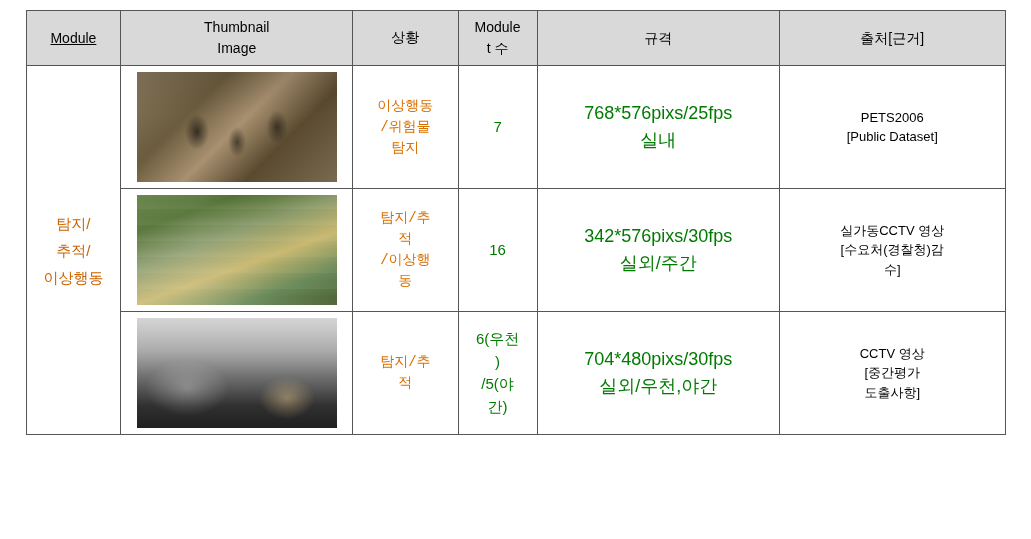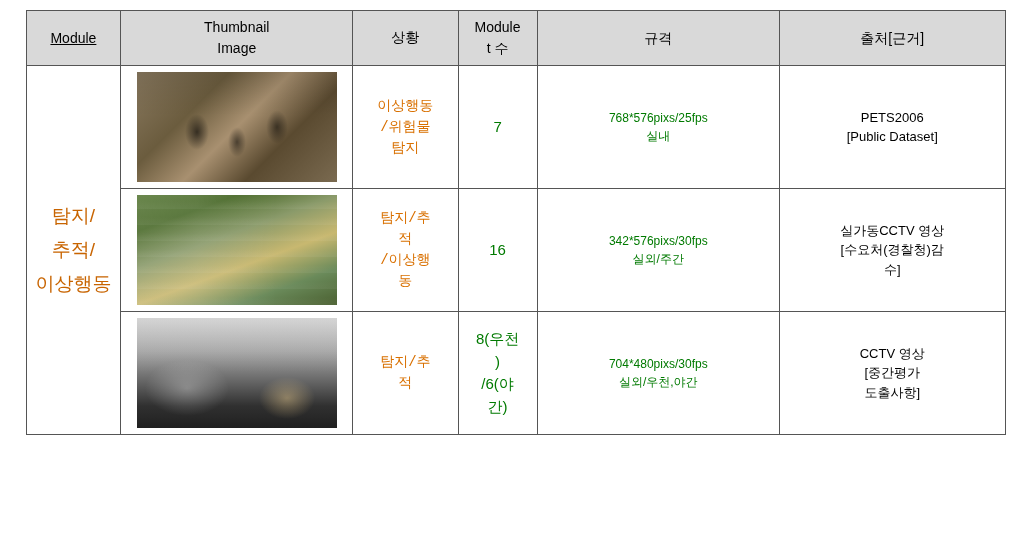--- a/index.html
+++ b/index.html
@@ -30,24 +30,24 @@
       font-size: 14px;
     }
     .col-module { width: 90px; text-decoration: underline; }
     .col-thumbnail { width: 220px; }
     .col-status { width: 100px; font-family: Liberation Mono, monospace; }
     .col-dataset { width: 75px; }
     .col-spec { width: 230px; margin-left: 40px; }
     .col-source { width: 214px; margin-top: 20px; }
 
     .orange { color: #d97000; font-size: 14px; }
-    .green { color: #007a00; font-size: 12px; }
+    .green { color: #007a00; font-size: 18px; }
 
     .module-cell {
-      font-size: 19px;
+      font-size: 15px;
       color: #c86400;
       line-height: 1.8;
       text-align: center;
     }
 
     .thumbnail-img {
       width: 200px;
       height: 110px;
       display: block;
       margin: 0 auto;
@@ -186,23 +186,23 @@
 
     <tr>
       <td class="col-thumbnail">
         <div class="thumbnail-img thumb-3"></div>
       </td>
       <td class="col-status orange">
         <span>탐지/추</span><br>
         <span>적</span>
       </td>
       <td class="col-dataset dataset-num green">
-        <span>8(우천</span><br>
+        <span>6(우천</span><br>
         <span>)</span><br>
-        <span>/6(야</span><br>
+        <span>/5(야</span><br>
         <span>간)</span>
       </td>
       <td class="col-spec green">
         <span>704*480pixs/30fps</span><br>
         <span>실외/우천,야간</span>
       </td>
       <td class="col-source">
         <span>CCTV 영상</span><br>
         <span>[중간평가</span><br>
         <span>도출사항]</span>

